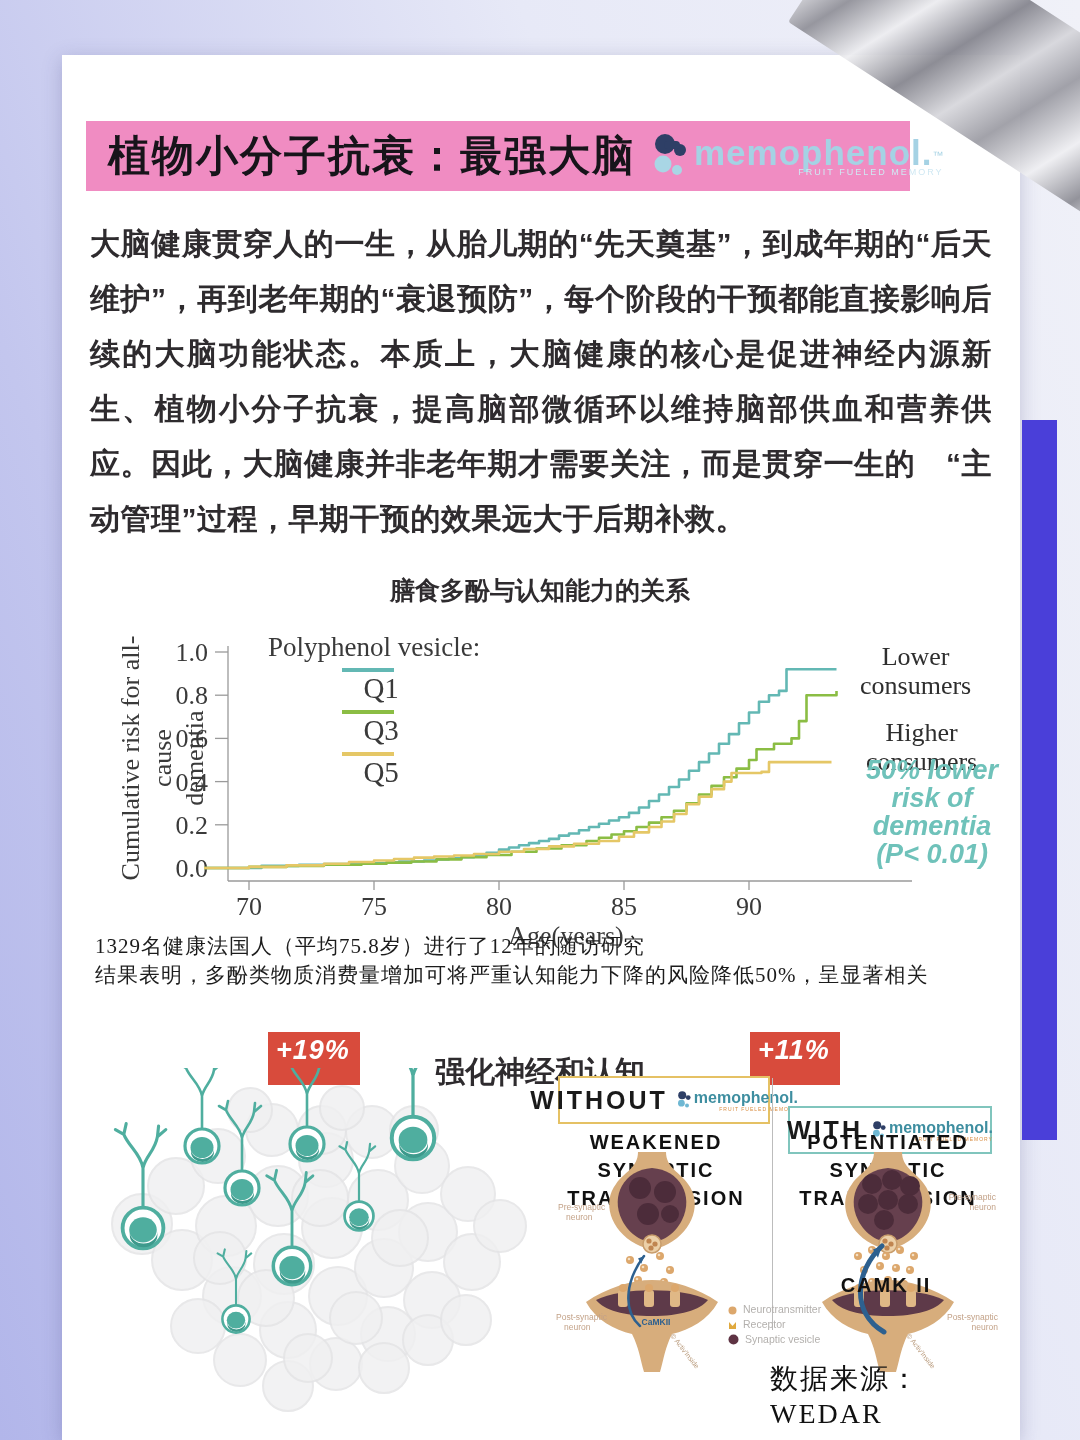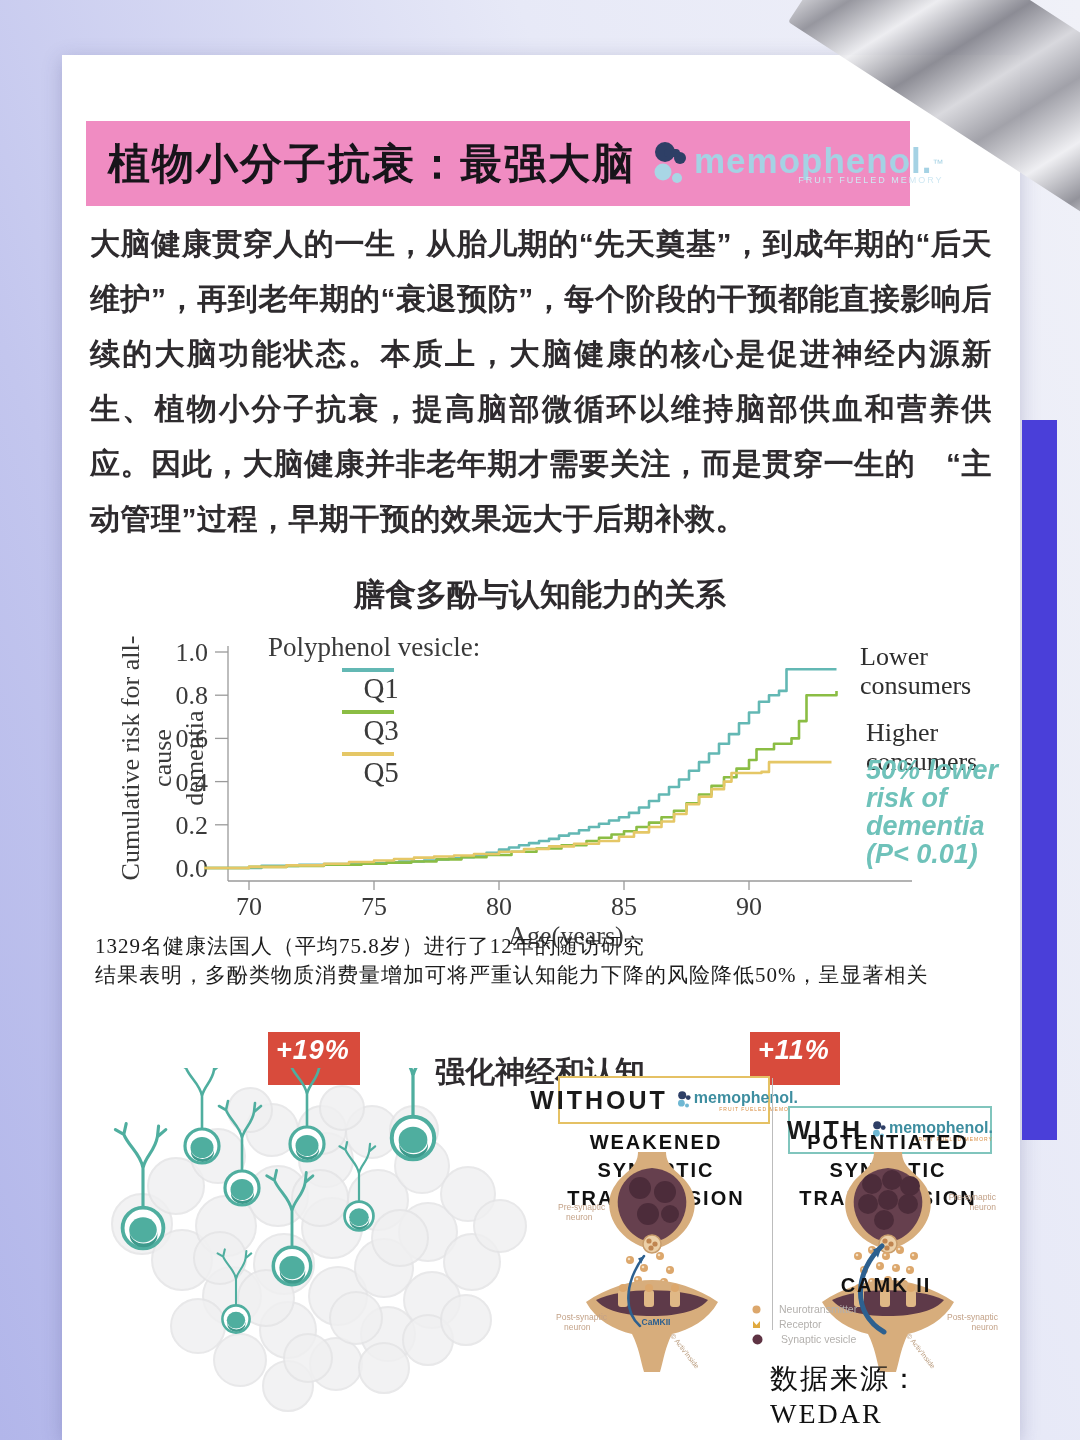--- a/index.html
+++ b/index.html
@@ -1,50 +1,50 @@
 <!DOCTYPE html>
 <html><head>
 <meta charset="utf-8">
 <style>
   html,body{margin:0;padding:0;}
   #page{position:relative;width:1080px;height:1440px;overflow:hidden;
         background:linear-gradient(250deg,#f0f1f8 0%,#e7e9f7 35%,#c3c6ee 75%,#b2b6ea 100%);
         font-family:"Liberation Sans",sans-serif;}
   .abs{position:absolute;}
-  .pre{white-space:pre-line;}
+  .pre{white-space:pre-line;text-align:center;}
   
   #card{left:62px;top:55px;width:958px;height:1385px;background:#ffffff;
         box-shadow:0 4px 18px rgba(60,60,120,.25);}
   
   #tape{left:800px;top:-18px;width:360px;height:150px;transform:rotate(33deg);opacity:.92;
         background:linear-gradient(115deg,#a8a8ae 0%,#e3e3e7 10%,#8f8f97 20%,#ededf0 32%,#83838c 45%,#d6d6db 57%,#9a9aa2 68%,#efeff2 82%,#8b8b93 94%,#c9c9cf 100%);
         border-radius:3px;}
   
   #bluebar{left:1022px;top:420px;width:35px;height:720px;background:#4a3fd9;}
   
-  #banner{left:86px;top:121px;width:824px;height:85px;background:#f08cc2;display:flex;align-items:center;}
+  #banner{left:86px;top:121px;width:824px;height:70px;background:#f08cc2;display:flex;align-items:center;}
   #banner .title{font-size:42px;font-weight:800;color:#17141a;letter-spacing:2px;padding-left:22px;white-space:nowrap;}
   #logo{display:flex;align-items:center;margin-left:14px;}
   #logo .wordwrap{line-height:1;}
   #logo .word{font-size:35px;font-weight:800;color:#a5d2e4;letter-spacing:1px;}
   #logo .tm{font-size:11px;color:#a5d2e4;vertical-align:super;}
   #logo .tag{font-size:9px;color:#cfe8f3;letter-spacing:2px;text-align:right;margin-top:-2px;}
   
   #intro{left:90px;top:216px;width:902px;font-size:30px;line-height:55px;font-weight:600;
          color:#2e2b2e;text-align:justify;letter-spacing:.5px;}
   
   .wm{color:#ebebee;z-index:0;pointer-events:none;}
   #wm-cn{left:120px;top:560px;font-size:230px;font-weight:800;letter-spacing:30px;
          transform:rotate(-24deg);transform-origin:left top;}
   #wm-reg{left:790px;top:520px;font-size:90px;transform:rotate(-24deg);color:#e7e7ea;}
   #wm-en{left:180px;top:1130px;font-size:92px;font-weight:800;font-style:italic;letter-spacing:6px;
          transform:rotate(-24deg);transform-origin:left top;color:transparent;
          -webkit-text-stroke:2px #e9e9ec;}
   
-  #chart-title{left:90px;top:574px;width:900px;text-align:center;font-size:31px;font-weight:700;color:#2e2b2e;}
+  #chart-title{left:90px;top:574px;width:900px;text-align:center;font-size:25px;font-weight:700;color:#2e2b2e;}
   #ylab{left:8px;top:725px;width:280px;height:66px;transform:rotate(-90deg);text-align:center;
         font-family:"Liberation Serif",serif;font-size:26px;color:#3a3a3a;line-height:32px;}
   #risk-chart{left:118px;top:628px;}
   #legend{left:268px;top:632px;font-family:"Liberation Serif",serif;color:#3a3a3a;}
   #legend .lt{font-size:27px;}
   .lg-row{display:flex;align-items:center;margin-top:5px;margin-left:14px;flex-direction:column;}
   .lg-swatch{width:52px;height:4px;margin-right:26px;}
   .lg-label{font-size:29px;}
   .anno{font-family:"Liberation Serif",serif;color:#2e2e2e;font-size:26px;line-height:29px;}
   #anno-note{color:#6fc2ba;font-style:italic;font-weight:600;font-size:27px;line-height:28px;}
@@ -53,21 +53,21 @@
   #sec2-title{left:90px;top:1004px;width:900px;text-align:center;font-size:30px;font-weight:700;color:#2e2b2e;margin-top:48px;}
   .badge{background:#d84b3c;color:#ffffff;font-size:27px;font-weight:700;font-style:italic;
          padding:3px 10px 19px 8px;letter-spacing:1px;}
   .vsbox{height:44px;background:#fff;display:flex;align-items:center;justify-content:center;gap:8px;}
   .vsbox .vlab{font-size:25px;font-weight:700;letter-spacing:3px;color:#1a1a1a;}
   .minilogo{display:flex;align-items:center;}
   .minilogo .mword{font-size:16px;font-weight:800;color:#3e8ea0;}
   .minilogo .mtag{font-size:5px;color:#d98c3f;letter-spacing:1px;text-align:right;margin-top:-1px;}
   .caption{font-size:20px;font-weight:700;letter-spacing:2px;line-height:28px;text-align:center;color:#111;}
   #divider{left:772px;top:1078px;width:1px;height:252px;background:#bcbcbc;}
-  .syn-legend-row{display:flex;align-items:center;gap:18px;margin-top:3px;margin-left:24px;}
+  .syn-legend-row{display:flex;align-items:flex-end;gap:6px;margin-top:3px;}
   .syn-legend-row .t{font-size:10.5px;color:#b3b0ad;}
   #source{left:770px;top:1360px;width:230px;text-align:left;font-family:"Liberation Serif",serif;
           font-size:28px;color:#111;letter-spacing:2px;}
 </style>
 </head>
 <body>
 
 <div id="page">
 
   <div class="abs wm" id="wm-cn">新营养</div>

